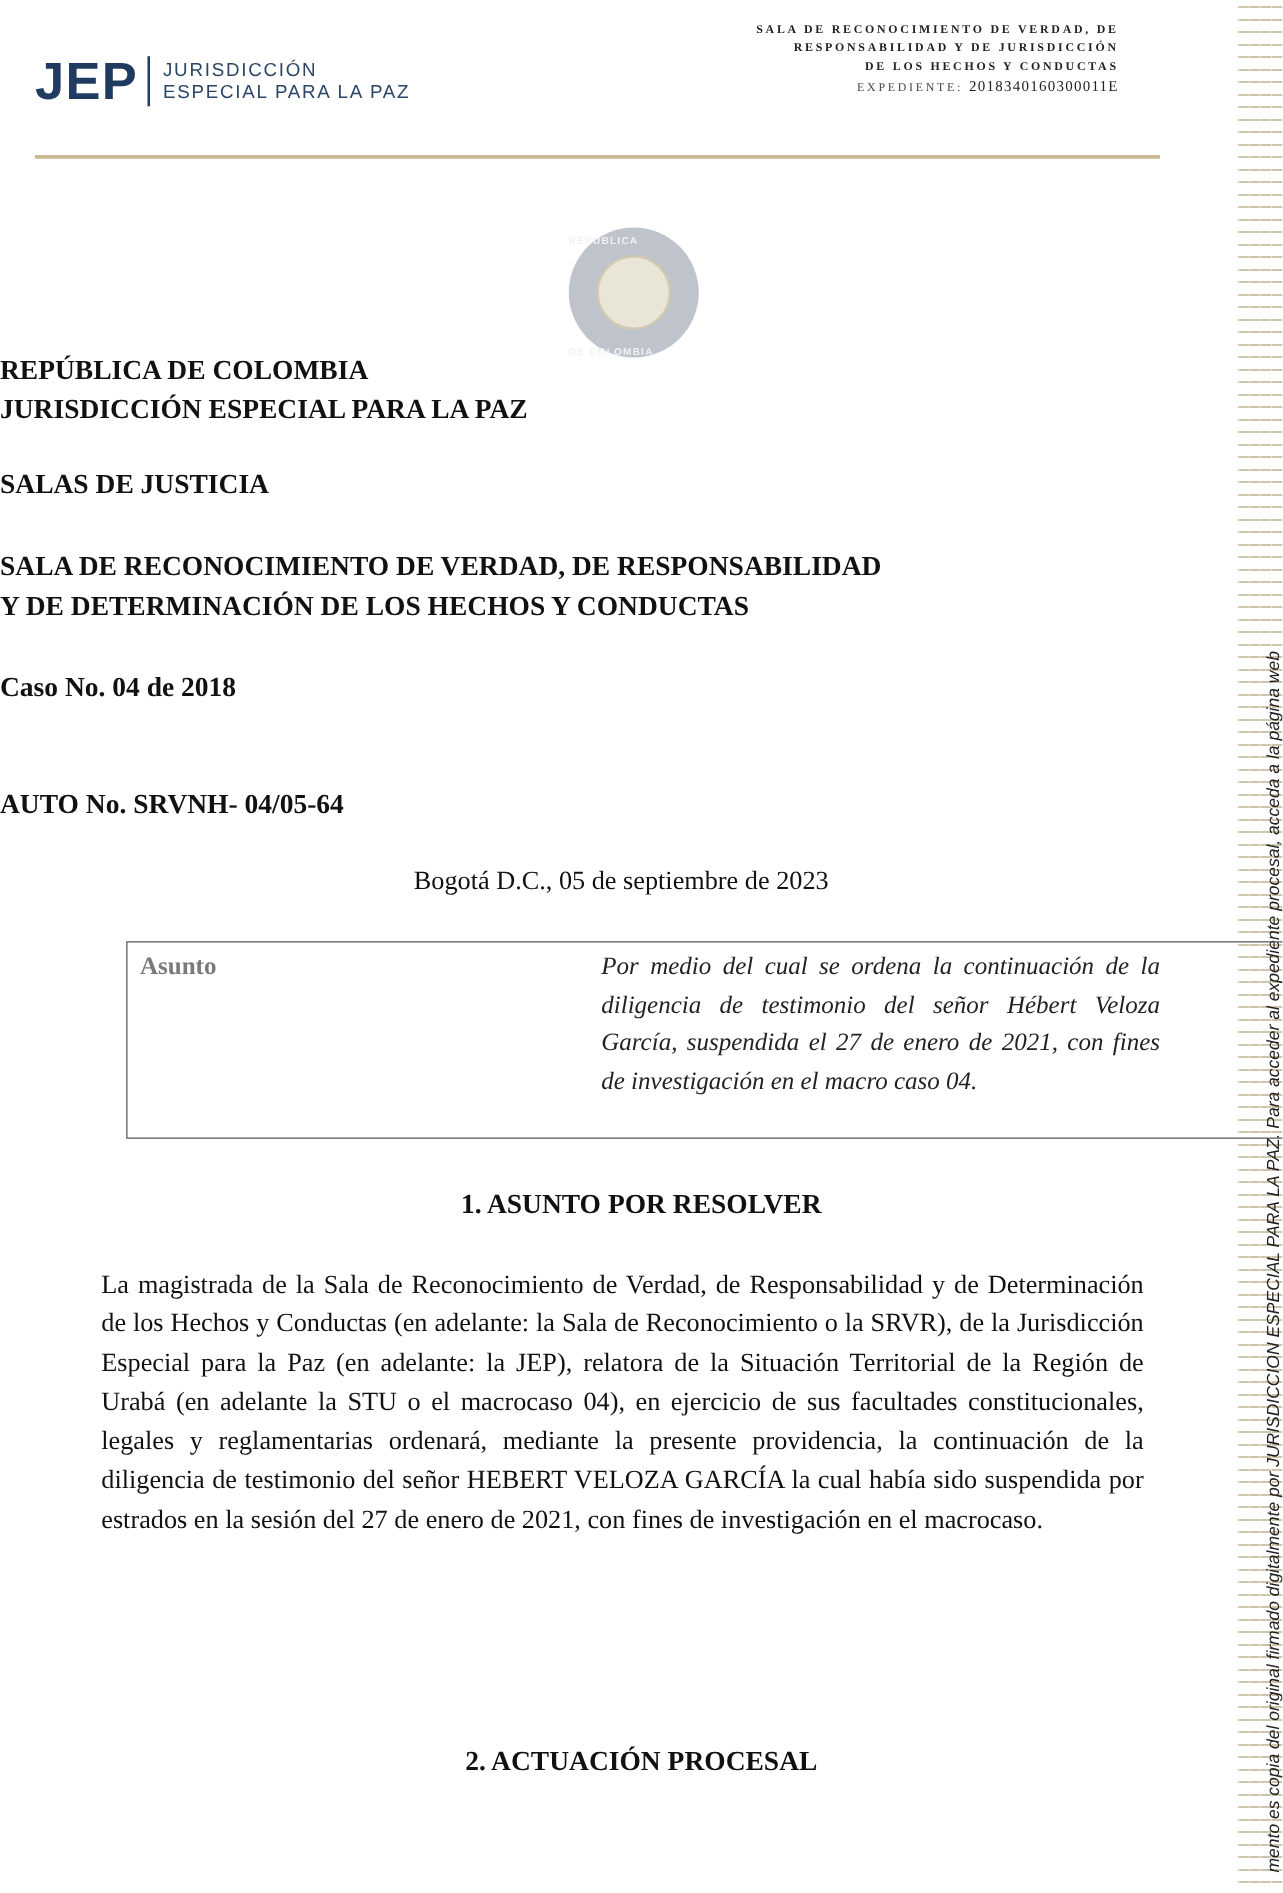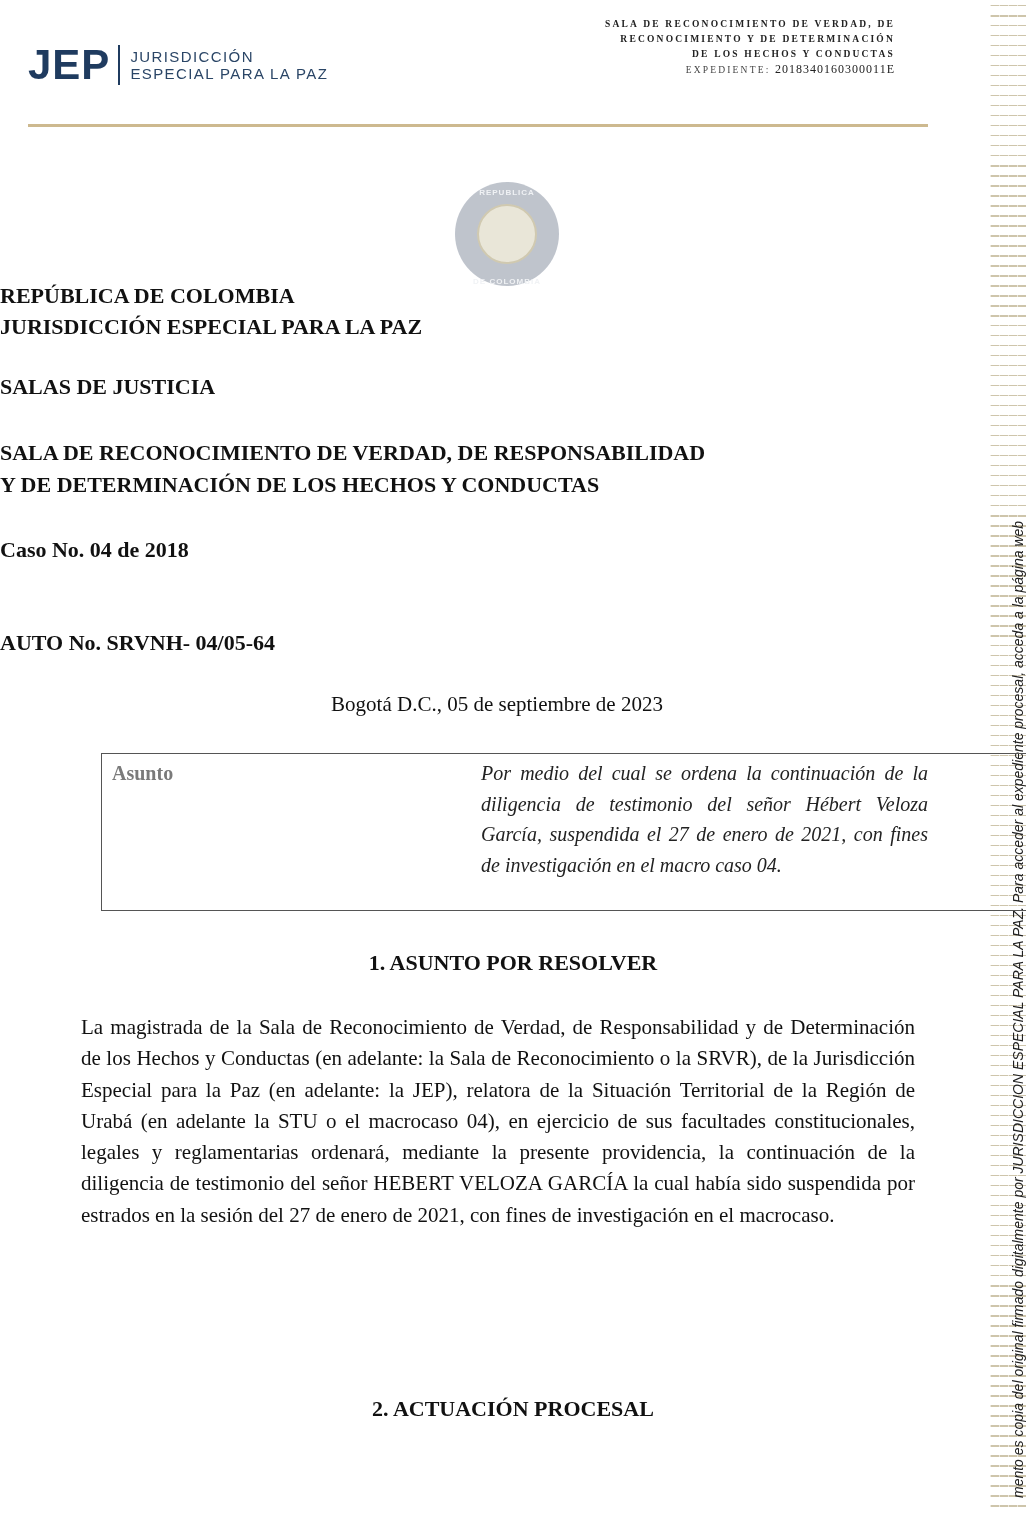--- a/index.html
+++ b/index.html
@@ -33,21 +33,21 @@
   .side-text span { position: absolute; left: 50%; bottom: 0;
     transform-origin: 0 0; transform: rotate(-90deg) translateY(-50%);
     white-space: nowrap; font-family: "Liberation Sans", "DejaVu Sans", sans-serif;
     font-style: italic; font-size: 14px; color: #222; }
 
   
   .seal { position: absolute; left: 455px; top: 182px; width: 104px; height: 104px; border-radius: 50%;
     background: radial-gradient(circle at 50% 50%, #d9dde4 0 28px, #b4bac4 30px 52px);
     display: flex; align-items: center; justify-content: center; opacity: .85; }
   .seal-inner { width: 56px; height: 56px; border-radius: 50%; background: #e6e2d2; border: 2px solid #c8c0a3; }
-  .seal-ring-top, .seal-ring-bot { position: absolute; left: 0; width: 104px; text-align: center;
+  .seal-ring-top, .seal-ring-bot { position: absolute; left: 0; width: 104px; text-align: left;
     font-family: "Liberation Sans", sans-serif; font-size: 8px; color: #eef0f3; letter-spacing: 1px; font-weight: 700; }
   .seal-ring-top { top: 6px; }
   .seal-ring-bot { bottom: 0; }
 
   
   .center { position: absolute; left: 0; width: 994px; text-align: left; font-weight: 700; font-size: 22px; }
   .t1 { top: 280px; line-height: 31px; }
   .t2 { top: 374px; }
   .t3 { top: 437px; line-height: 32px; }
   .t4 { top: 535px; line-height: 30px; }
@@ -74,21 +74,21 @@
   <span class="logo-mark">JEP</span>
   <span class="logo-sep"></span>
   <div class="logo-text">
     <div>JURISDICCIÓN</div>
     <div>ESPECIAL PARA LA PAZ</div>
   </div>
 </div>
 
 <div class="hdr-right">
   <div>SALA DE RECONOCIMIENTO DE VERDAD, DE</div>
-  <div>RECONOCIMIENTO Y DE DETERMINACIÓN</div>
+  <div>RESPONSABILIDAD Y DE JURISDICCIÓN</div>
   <div>DE LOS HECHOS Y CONDUCTAS</div>
   <div class="exp">
     <span>EXPEDIENTE:</span>
     <span class="num">2018340160300011E</span>
   </div>
 </div>
 
 <div class="rule"></div>
 
 <div class="side-strip"></div>

